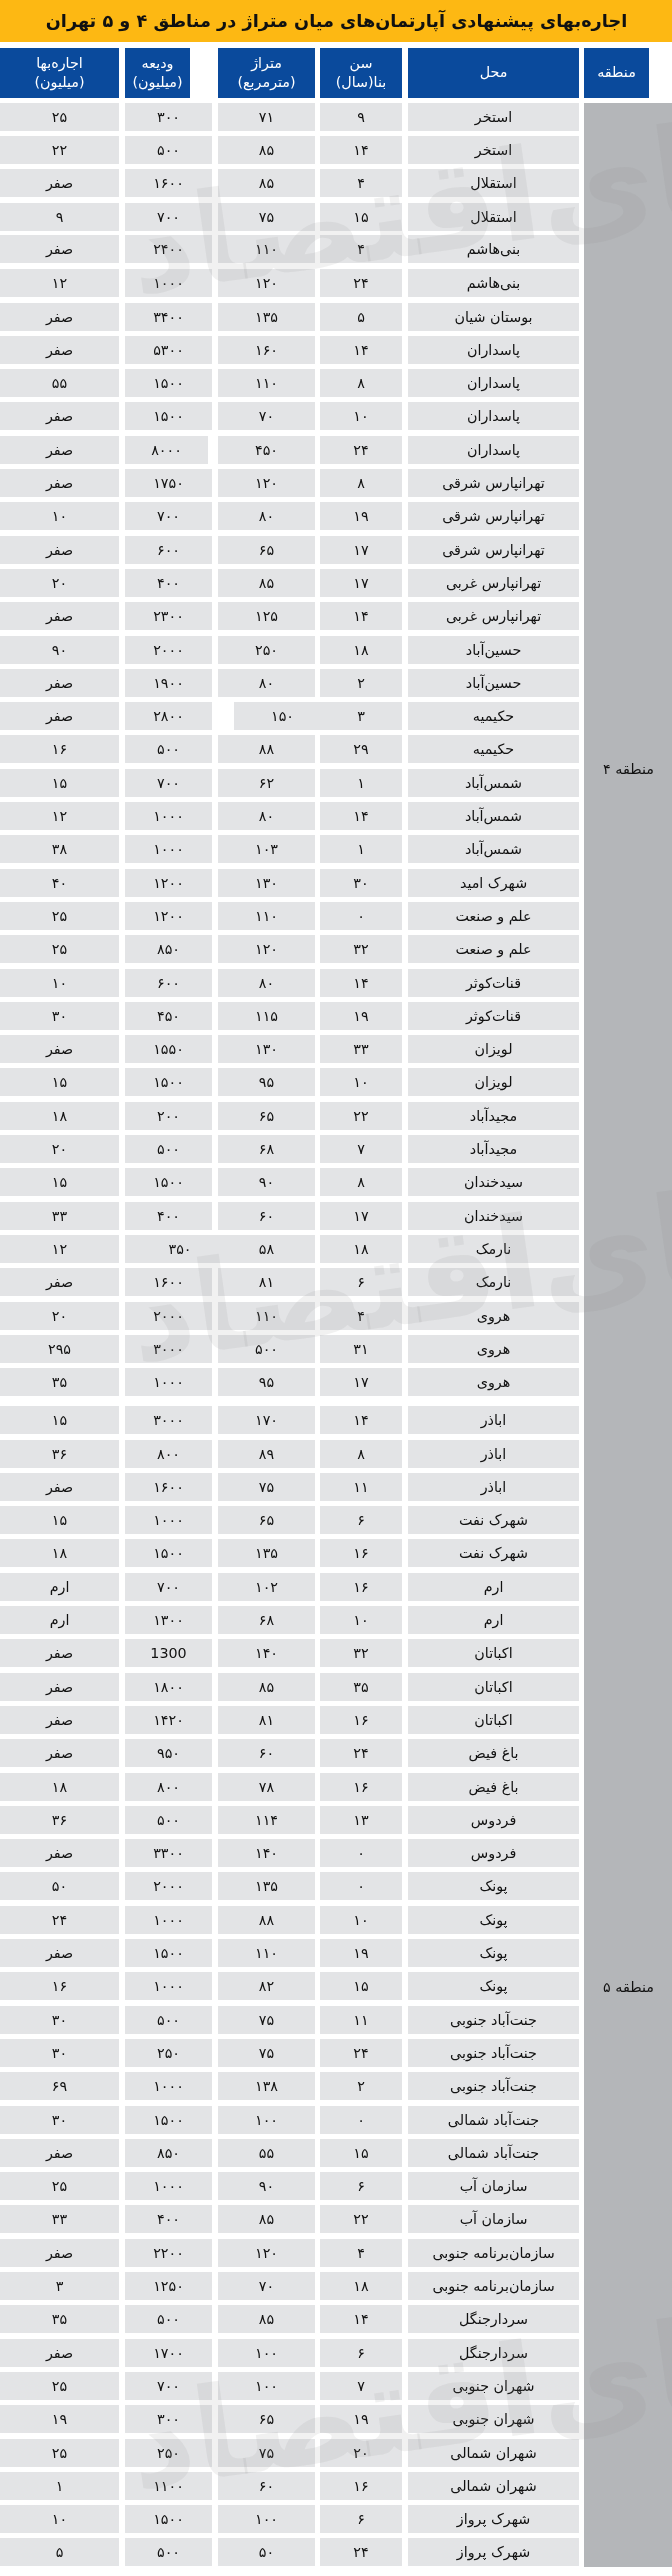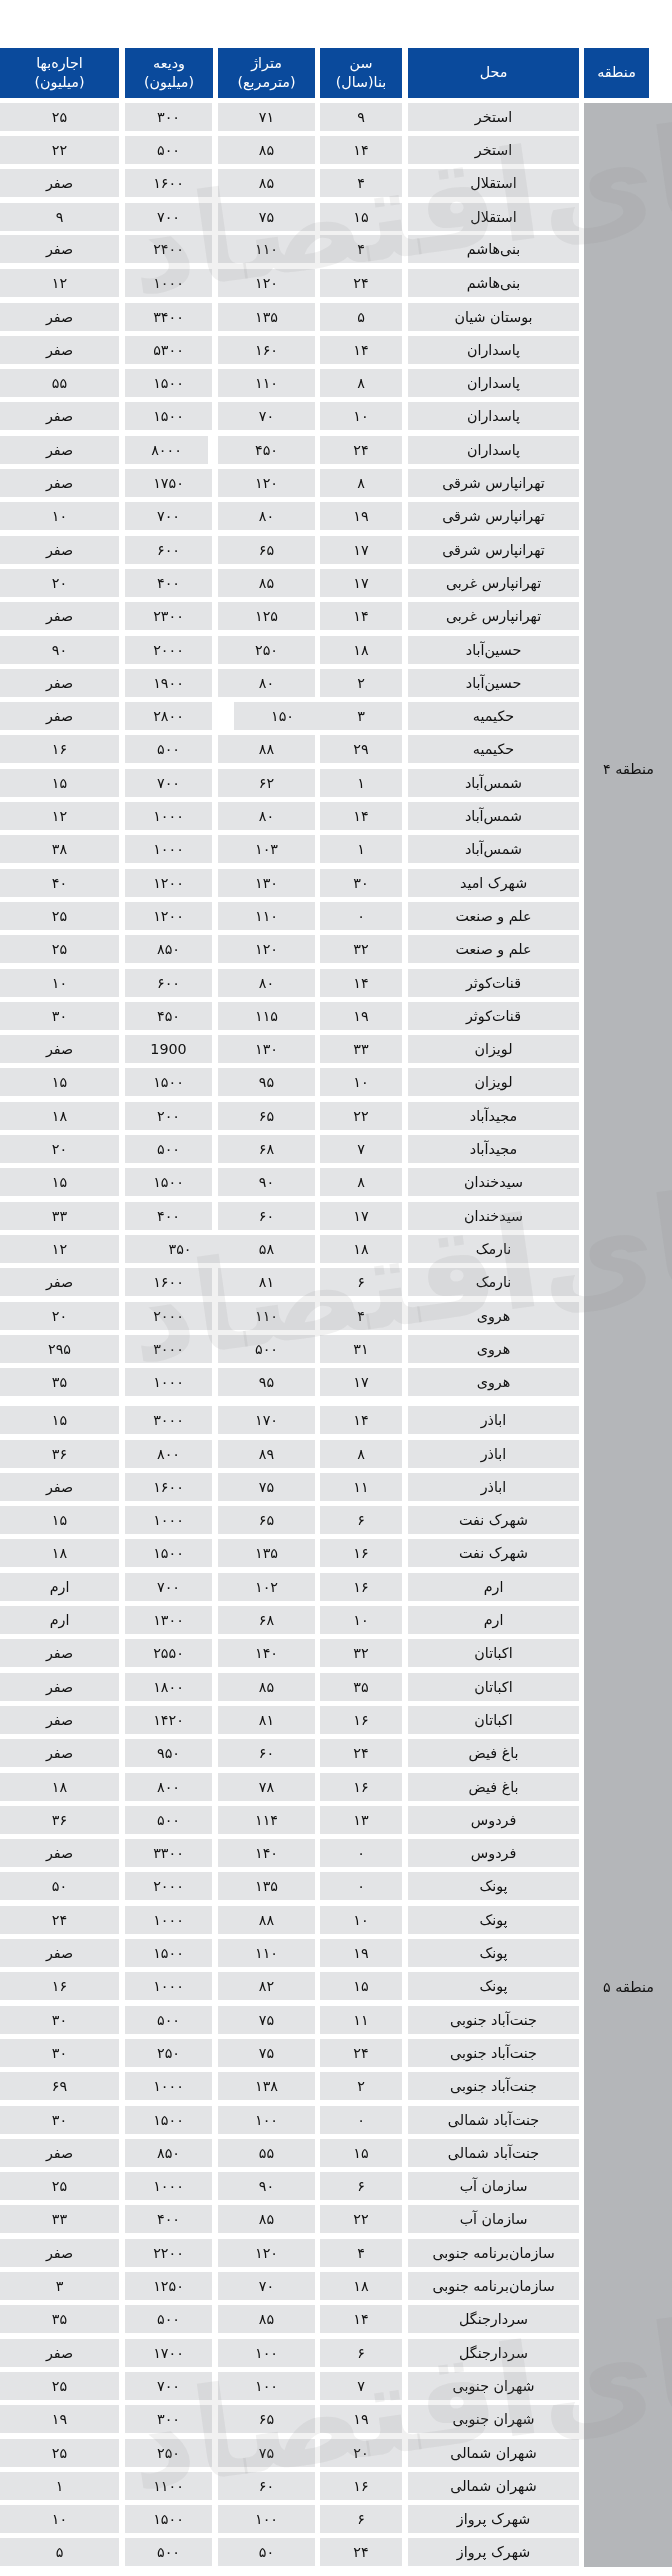--- a/index.html
+++ b/index.html
@@ -26,28 +26,29 @@
   .watermark {
     position: absolute; color: rgba(140,140,140,0.12); font-size: 126px; font-weight: bold;
     direction: rtl; pointer-events: none; transform: rotate(-8deg); white-space: nowrap;
   }
 </style>
 </head>
 <body>
 
 <div style="position:relative;width:673px;height:2576px;">
 
+  <div class="title-bar">اجاره‌بهای پیشنهادی آپارتمان‌های میان متراژ در مناطق ۴ و ۵ تهران</div>
 
   <div class="hdr" style="left:584px;width:65px;">منطقه</div>
   <div class="hdr" style="left:408px;width:171px;">محل</div>
   <div class="hdr" style="left:320px;width:82px;">سن
 بنا(سال)</div>
   <div class="hdr" style="left:218px;width:97px;">متراژ
 (مترمربع)</div>
-  <div class="hdr" style="left:125px;width:88px;">ودیعه
+  <div class="hdr" style="left:125px;width:65px;">ودیعه
 (میلیون)</div>
   <div class="hdr" style="left:0px;width:119px;">اجاره‌بها
 (میلیون)</div>
 
   <div id="table-body">
       <div class="region-cell" style="top: 103px; height: 1331px;">منطقه ۴</div>
       <div>
         <div class="cell" style="left: 408px; width: 171px; top: 103px;">استخر</div>
         <div class="cell" style="left: 320px; width: 82px; top: 103px;">۹</div>
         <div class="cell" style="left: 218px; width: 97px; top: 103px;">۷۱</div>
@@ -240,21 +241,21 @@
         <div class="cell" style="left: 408px; width: 171px; top: 1002px;">قنات‌کوثر</div>
         <div class="cell" style="left: 320px; width: 82px; top: 1002px;">۱۹</div>
         <div class="cell" style="left: 218px; width: 97px; top: 1002px;">۱۱۵</div>
         <div class="cell" style="left: 125px; width: 87px; top: 1002px;">۴۵۰</div>
         <div class="cell" style="left: 0px; width: 119px; top: 1002px;">۳۰</div>
       </div>
       <div>
         <div class="cell" style="left: 408px; width: 171px; top: 1035px;">لویزان</div>
         <div class="cell" style="left: 320px; width: 82px; top: 1035px;">۳۳</div>
         <div class="cell" style="left: 218px; width: 97px; top: 1035px;">۱۳۰</div>
-        <div class="cell" style="left: 125px; width: 87px; top: 1035px;">1900</div>
+        <div class="cell" style="left: 125px; width: 87px; top: 1035px;">۱۵۵۰</div>
         <div class="cell" style="left: 0px; width: 119px; top: 1035px;">صفر</div>
       </div>
       <div>
         <div class="cell" style="left: 408px; width: 171px; top: 1068px;">لویزان</div>
         <div class="cell" style="left: 320px; width: 82px; top: 1068px;">۱۰</div>
         <div class="cell" style="left: 218px; width: 97px; top: 1068px;">۹۵</div>
         <div class="cell" style="left: 125px; width: 87px; top: 1068px;">۱۵۰۰</div>
         <div class="cell" style="left: 0px; width: 119px; top: 1068px;">۱۵</div>
       </div>
       <div>
@@ -367,21 +368,21 @@
         <div class="cell" style="left: 408px; width: 171px; top: 1606px;">ارم</div>
         <div class="cell" style="left: 320px; width: 82px; top: 1606px;">۱۰</div>
         <div class="cell" style="left: 218px; width: 97px; top: 1606px;">۶۸</div>
         <div class="cell" style="left: 125px; width: 87px; top: 1606px;">۱۳۰۰</div>
         <div class="cell" style="left: 0px; width: 119px; top: 1606px;">ارم</div>
       </div>
       <div>
         <div class="cell" style="left: 408px; width: 171px; top: 1639px;">اکباتان</div>
         <div class="cell" style="left: 320px; width: 82px; top: 1639px;">۳۲</div>
         <div class="cell" style="left: 218px; width: 97px; top: 1639px;">۱۴۰</div>
-        <div class="cell" style="left: 125px; width: 87px; top: 1639px;">۲۵۵۰</div>
+        <div class="cell" style="left: 125px; width: 87px; top: 1639px;">1300</div>
         <div class="cell" style="left: 0px; width: 119px; top: 1639px;">صفر</div>
       </div>
       <div>
         <div class="cell" style="left: 408px; width: 171px; top: 1673px;">اکباتان</div>
         <div class="cell" style="left: 320px; width: 82px; top: 1673px;">۳۵</div>
         <div class="cell" style="left: 218px; width: 97px; top: 1673px;">۸۵</div>
         <div class="cell" style="left: 125px; width: 87px; top: 1673px;">۱۸۰۰</div>
         <div class="cell" style="left: 0px; width: 119px; top: 1673px;">صفر</div>
       </div>
       <div>

